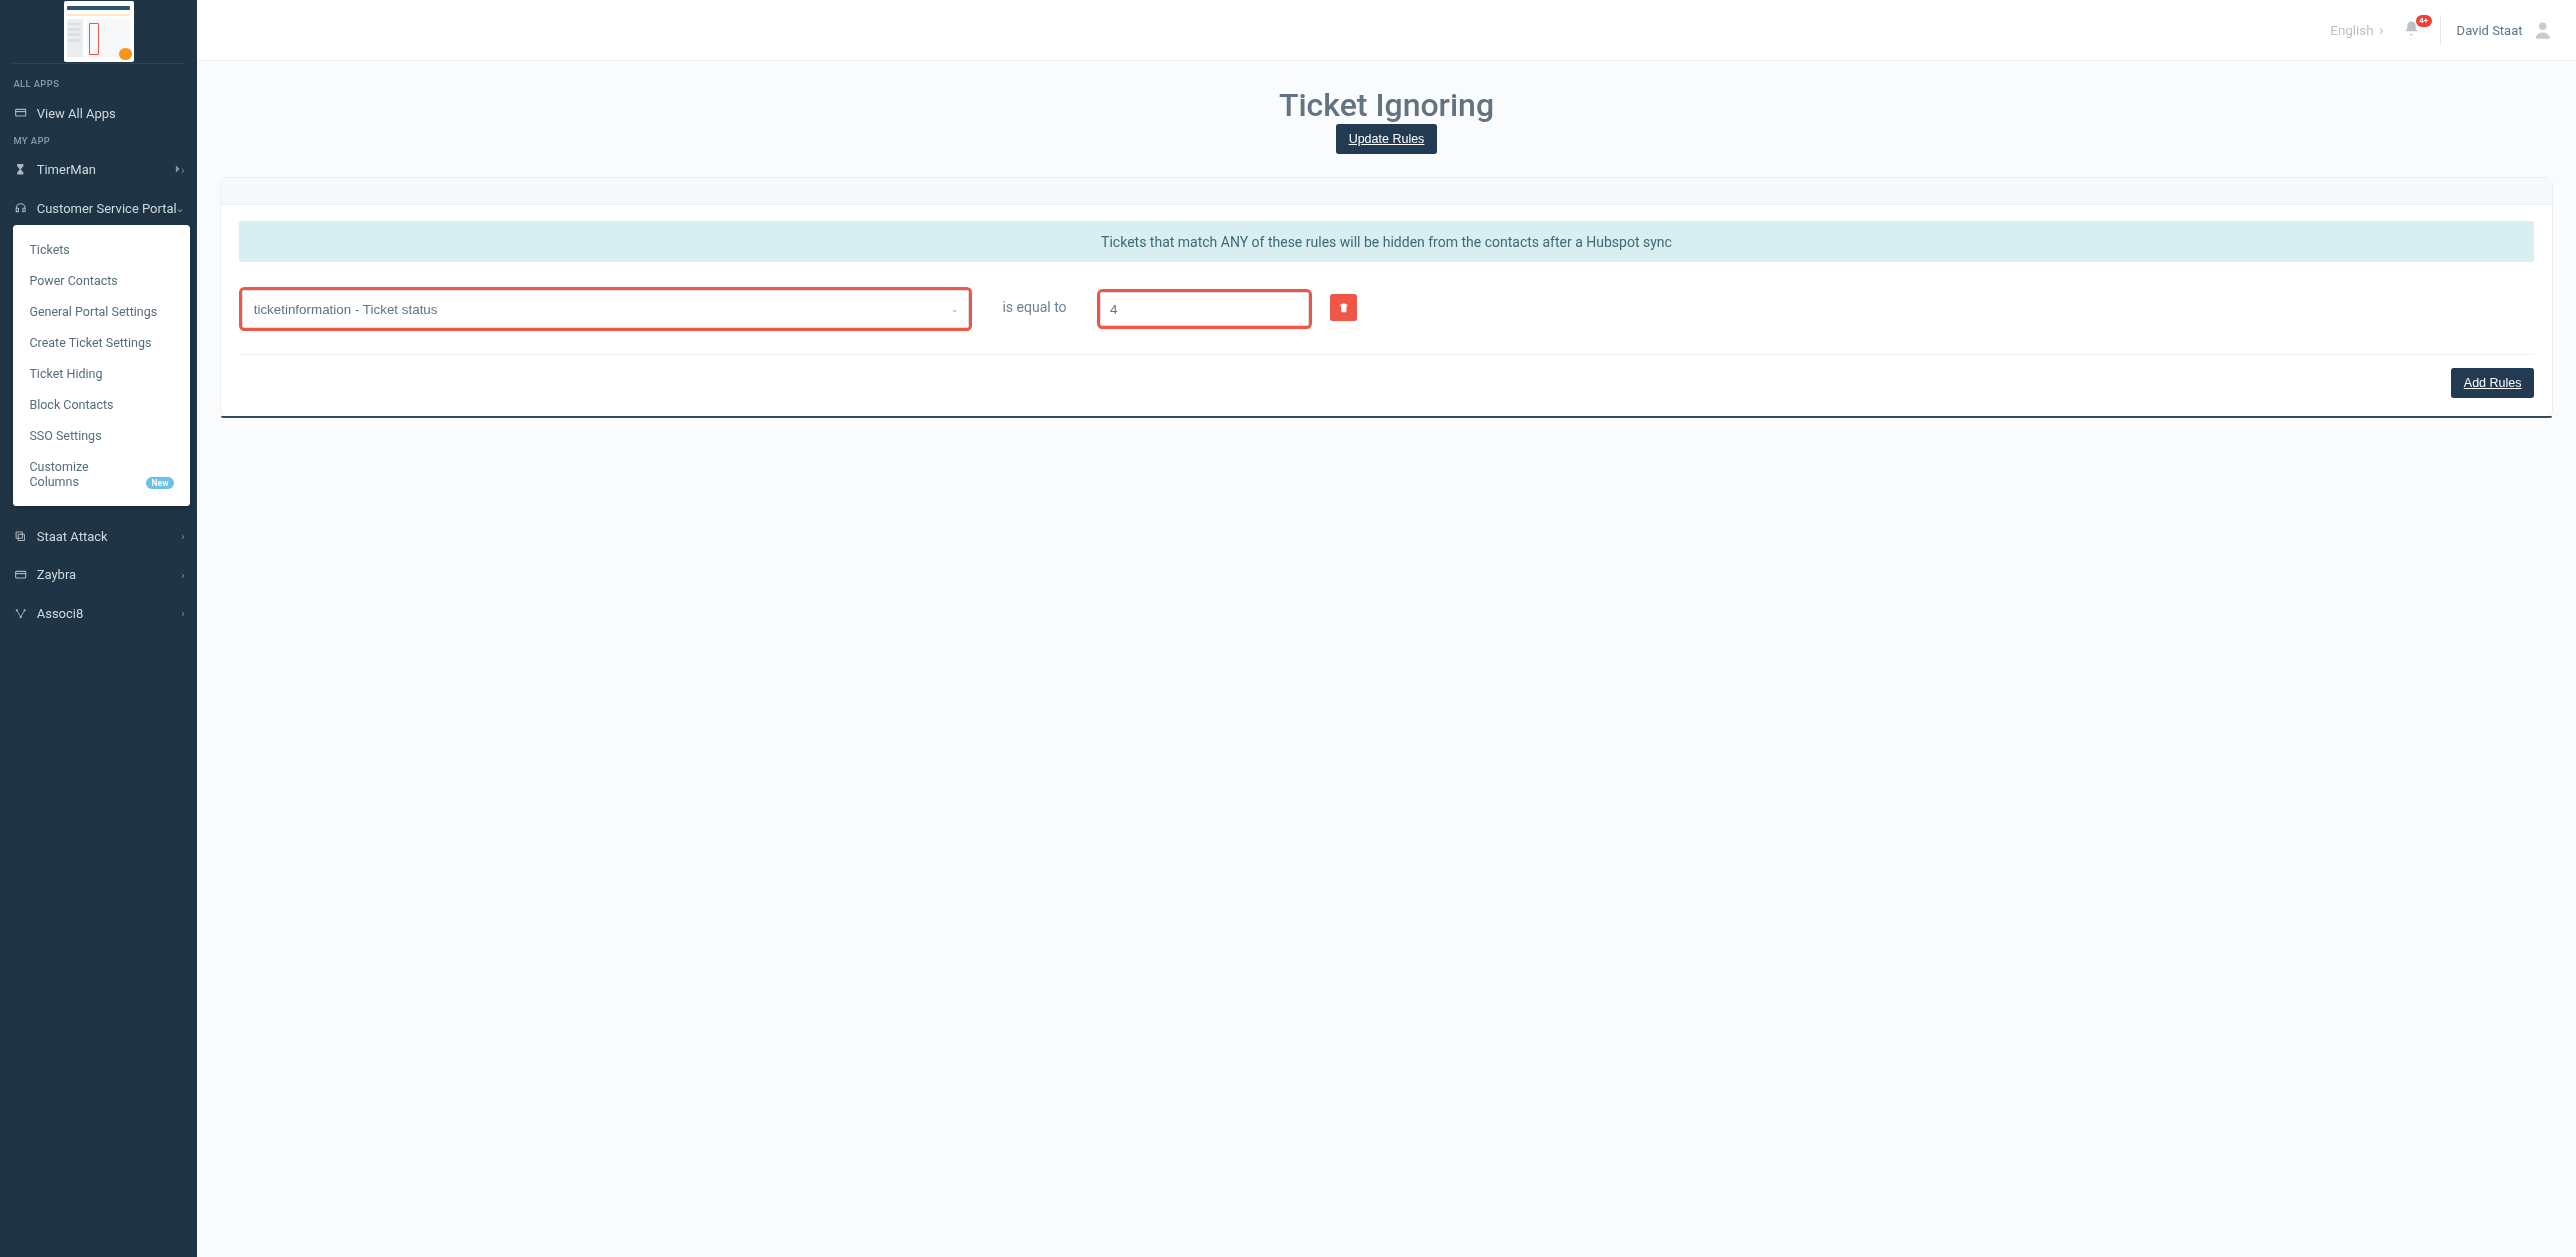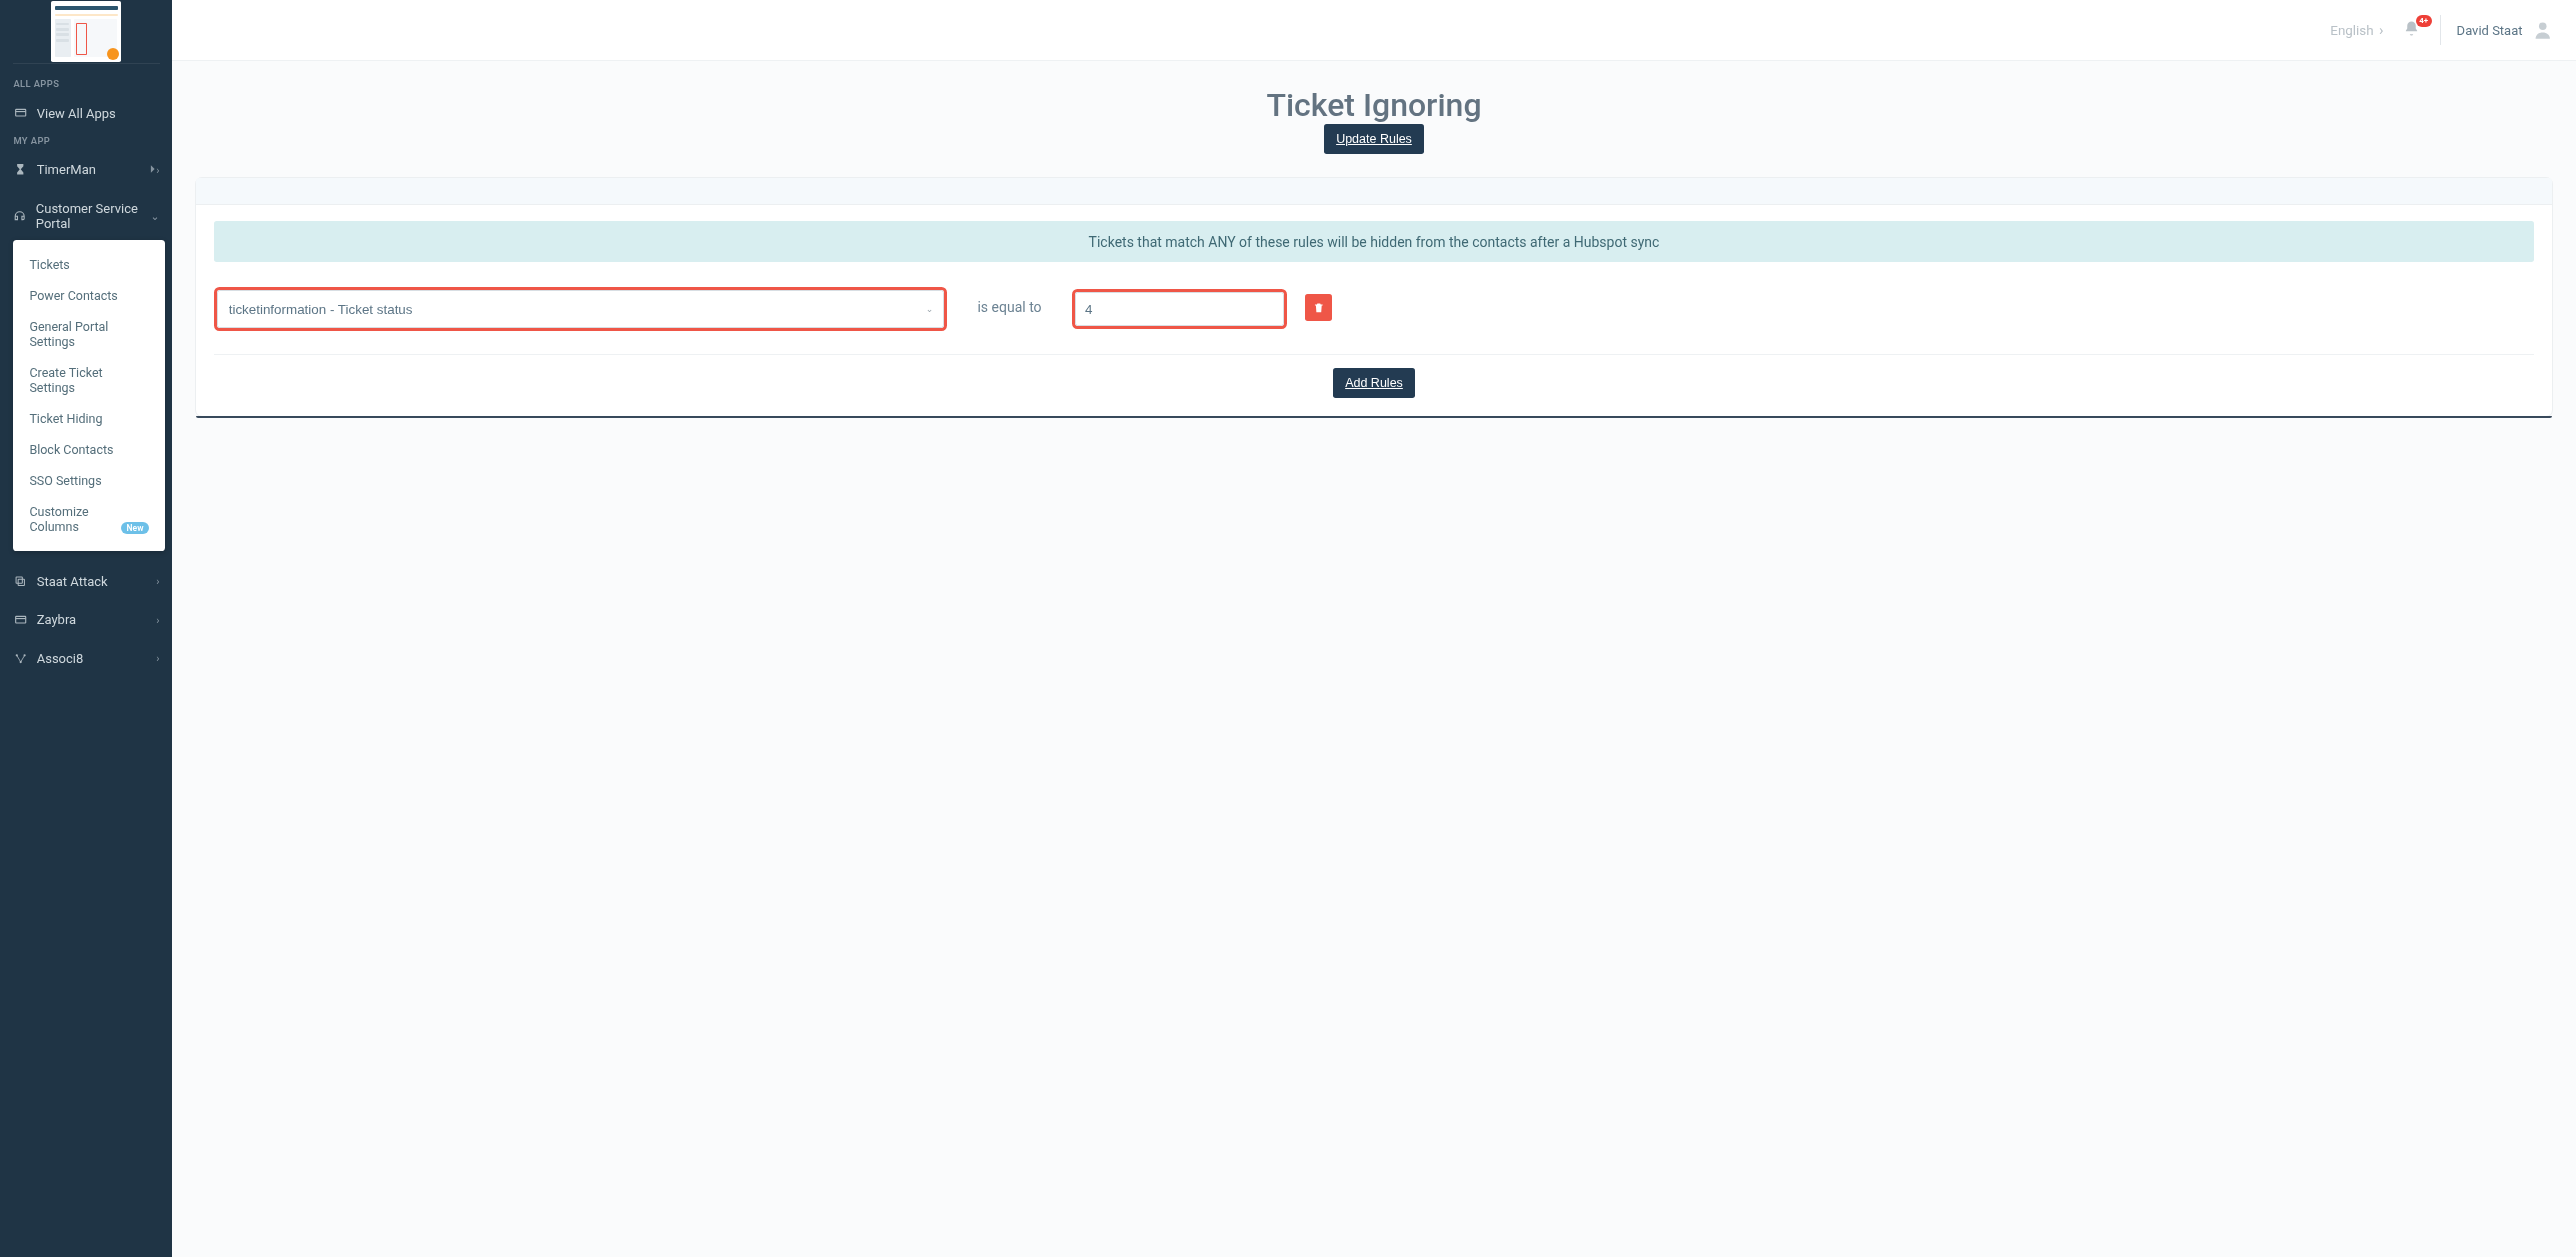--- a/index.html
+++ b/index.html
@@ -1,20 +1,20 @@
 <!DOCTYPE html>
 <html style="font-size:14.3px"><head>
 <meta charset="utf-8">
 <style>
   * { box-sizing: border-box; margin: 0; padding: 0; }
   html, body { width: 100%; height: 100%; font-family: -apple-system, BlinkMacSystemFont, "Segoe UI", Roboto, "Helvetica Neue", Arial, sans-serif; background: #f5f5f5; color: #333; }
   .app { display: flex; height: 100vh; width: 100%; }
 
   
-  .sidebar { width: 172px; background: #1f3445; color: #cfd8dd; display: flex; flex-direction: column; flex-shrink: 0; height: 100%; overflow-y: auto; }
+  .sidebar { width: 197px; background: #1f3445; color: #cfd8dd; display: flex; flex-direction: column; flex-shrink: 0; height: 100%; overflow-y: auto; }
   .sidebar-logo { height: 63px; display: flex; align-items: center; justify-content: center; }
   .logo-thumb { width: 70px; height: 61px; background: #fff; border-radius: 1.8px; position: relative; overflow: hidden; }
   .logo-thumb .bar { position: absolute; background: #f0f0f0; border-radius: 0.9px; }
   .logo-corner { position: absolute; bottom: 1.8px; right: 1.8px; width: 12.5px; height: 12.5px; background: #f7941d; border-radius: 50%; }
   .sidebar-divider { border: none; border-top: 0.9px solid rgba(255,255,255,0.08); margin: 0 12.5px 9px; }
   .sidebar-heading { font-size: 9.4px; letter-spacing: 0.4px; color: #8694a0; padding: 5.4px 13.4px 7.2px; font-weight: 600; }
   .side-link { display: flex; align-items: center; padding: 9px 13.4px; font-size: 13px; color: #cfd8dd; cursor: pointer; position: relative; }
   .side-icon { width: 14.3px; height: 14.3px; margin-right: 9px; display: inline-flex; align-items: center; justify-content: center; opacity: 0.8; }
   .side-chevron { position: absolute; right: 12.5px; top: 50%; transform: translateY(-50%); font-size: 10.7px; color: #8694a0; }
   .spacer-small { height: 5.4px; }
@@ -47,21 +47,21 @@
   .field-highlight { border: 3.6px solid #ef5647; border-radius: 5.4px; }
   .select-wrap { flex: 1; max-width: 733px; }
   .select { width: 100%; height: 38px; background: #fff; border: 0.9px solid #d8dee3; border-radius: 2.7px; padding: 0 27px 0 10.7px; font-size: 13.4px; color: #5c7586; appearance: none; position: relative; }
   .select-container { position: relative; }
   .select-caret { position: absolute; right: 10.7px; top: 50%; transform: translateY(-50%); font-size: 9px; color: #9aa5ad; pointer-events: none; }
   .operator-text { color: #6c8393; font-size: 14px; min-width: 89px; text-align: center; padding-bottom: 3.6px; }
   .value-wrap { width: 215px; }
   .text-input { width: 100%; height: 34px; border: 0.9px solid #d8dee3; border-radius: 2.7px; padding: 0 9px; font-size: 13.4px; color: #5c7586; }
   .btn-trash { width: 27px; height: 27px; border: none; border-radius: 2.7px; background: #ef5647; color: #fff; display: flex; align-items: center; justify-content: center; cursor: pointer; flex-shrink: 0; margin-bottom: 3.6px; }
 
-  .card-actions { display: flex; justify-content: center; }
+  .card-actions { display: flex; justify-content: flex-end; }
   .card-shadow-bottom { position: absolute; left: 0; right: 0; bottom: -2.7px; height: 2.7px; background: #24364a; border-radius: 0 0 3.6px 3.6px; opacity: 0.9; }
 </style>
 </head>
 <body>
 
 <div class="app">
 
   <aside class="sidebar">
     <div class="sidebar-logo">
       <div class="logo-thumb">

